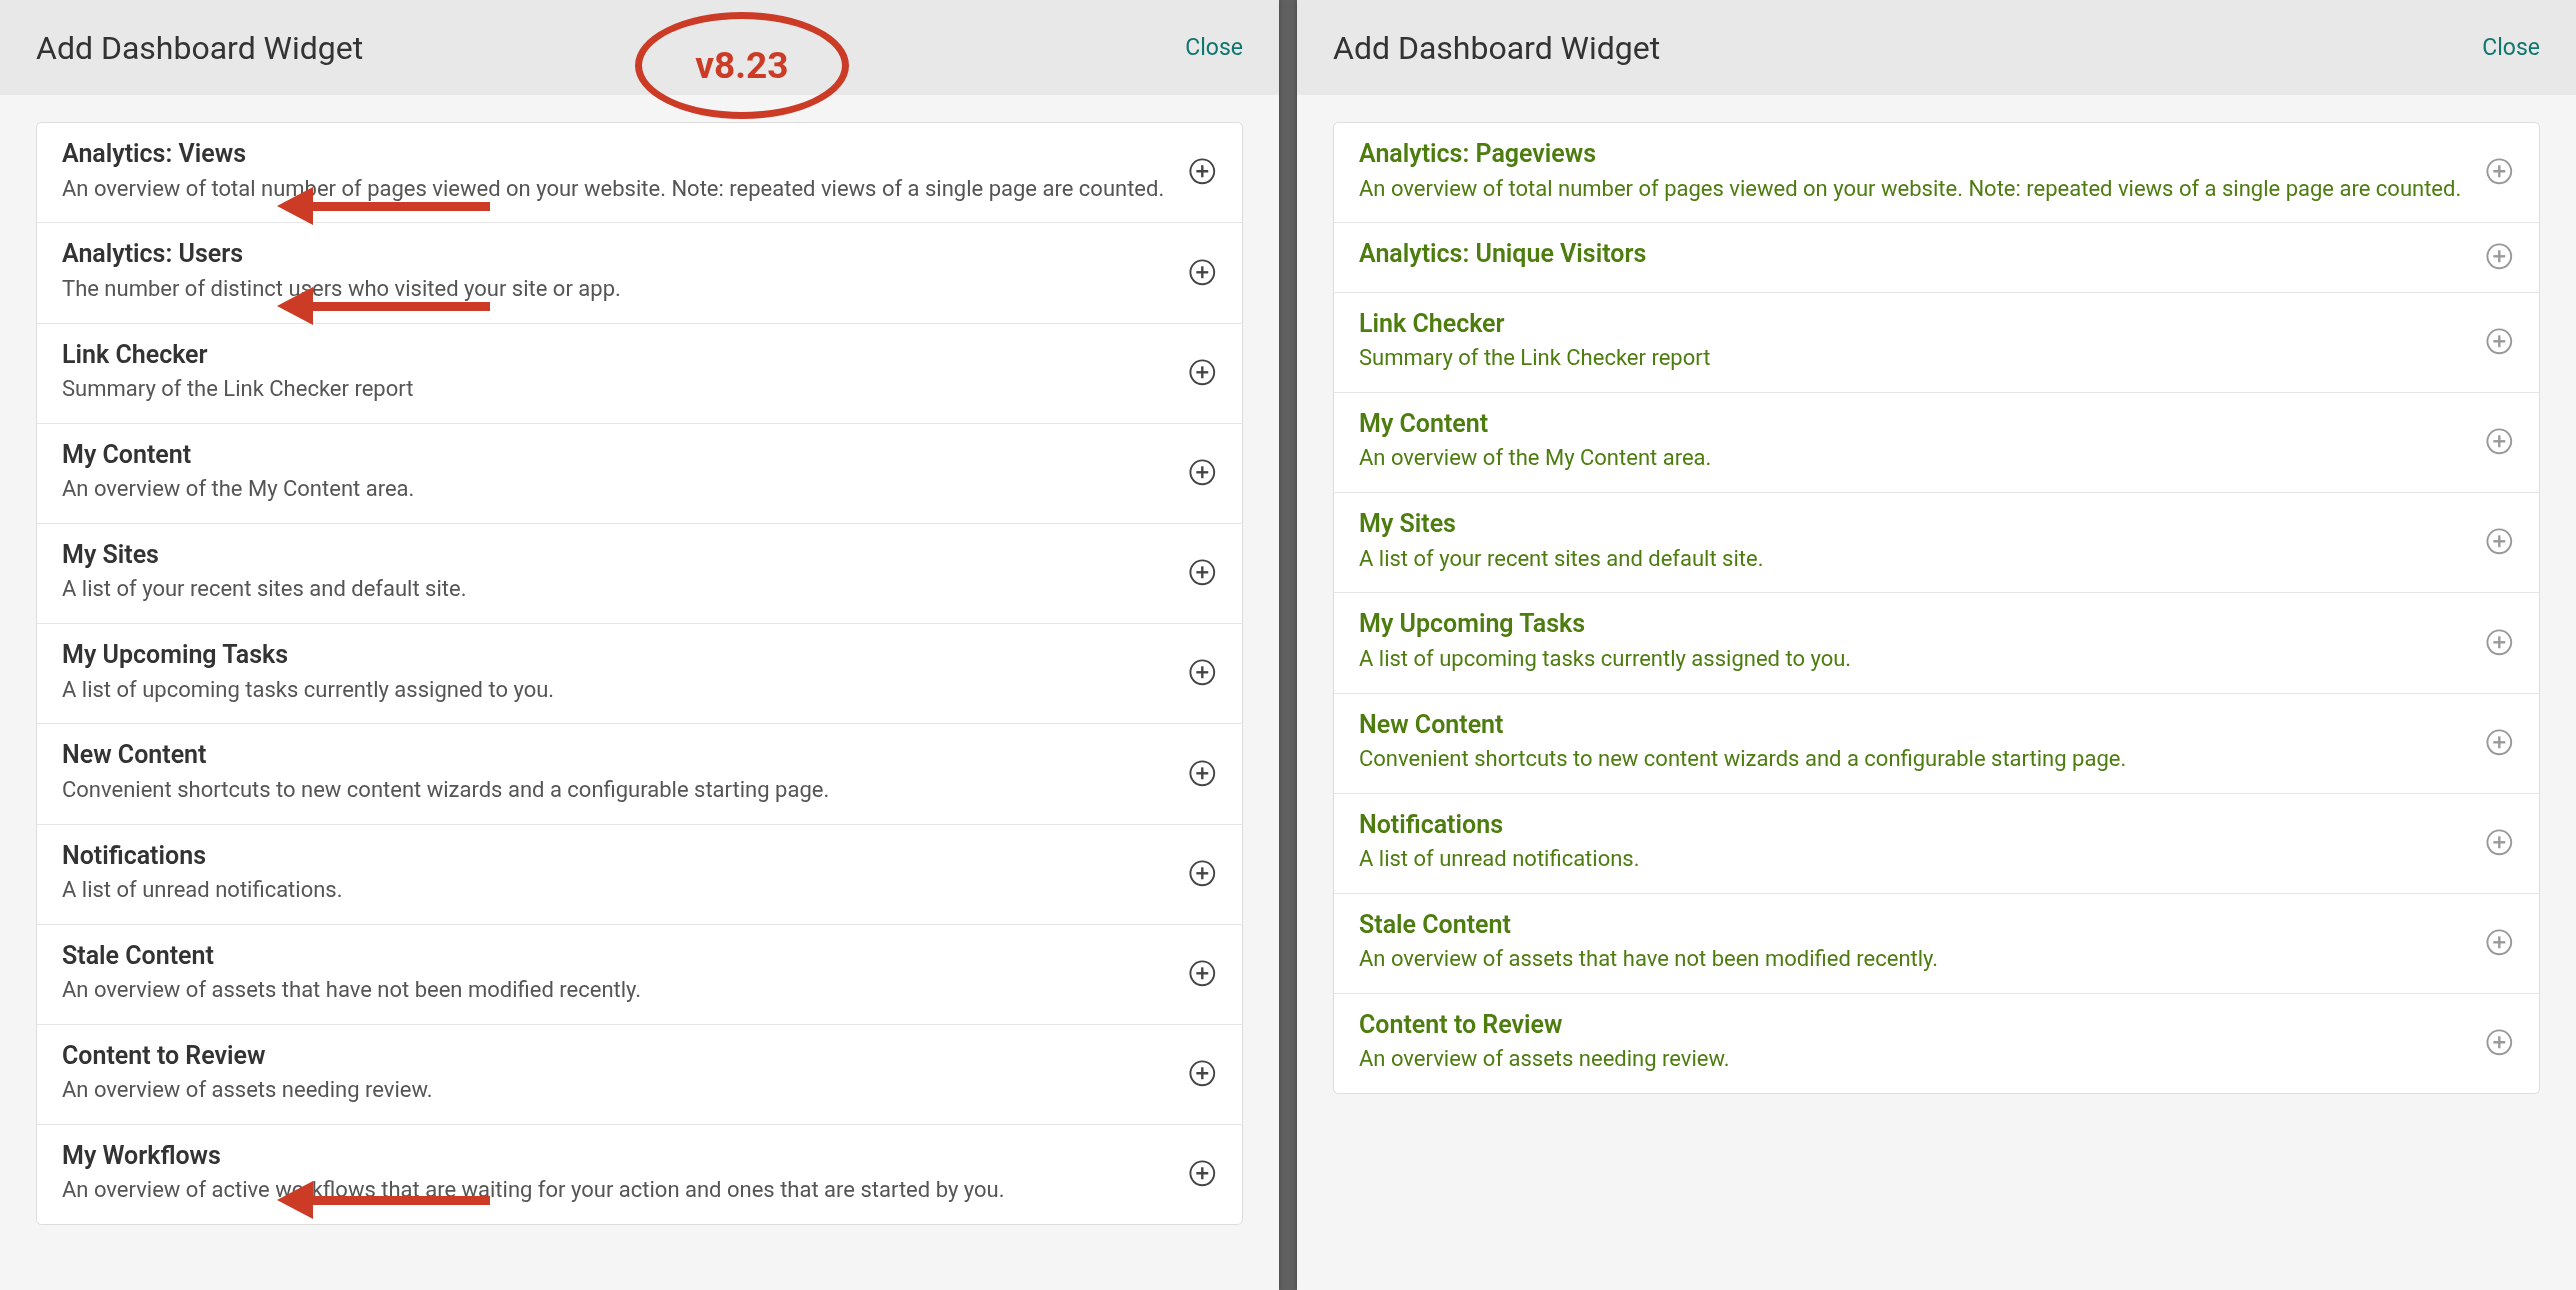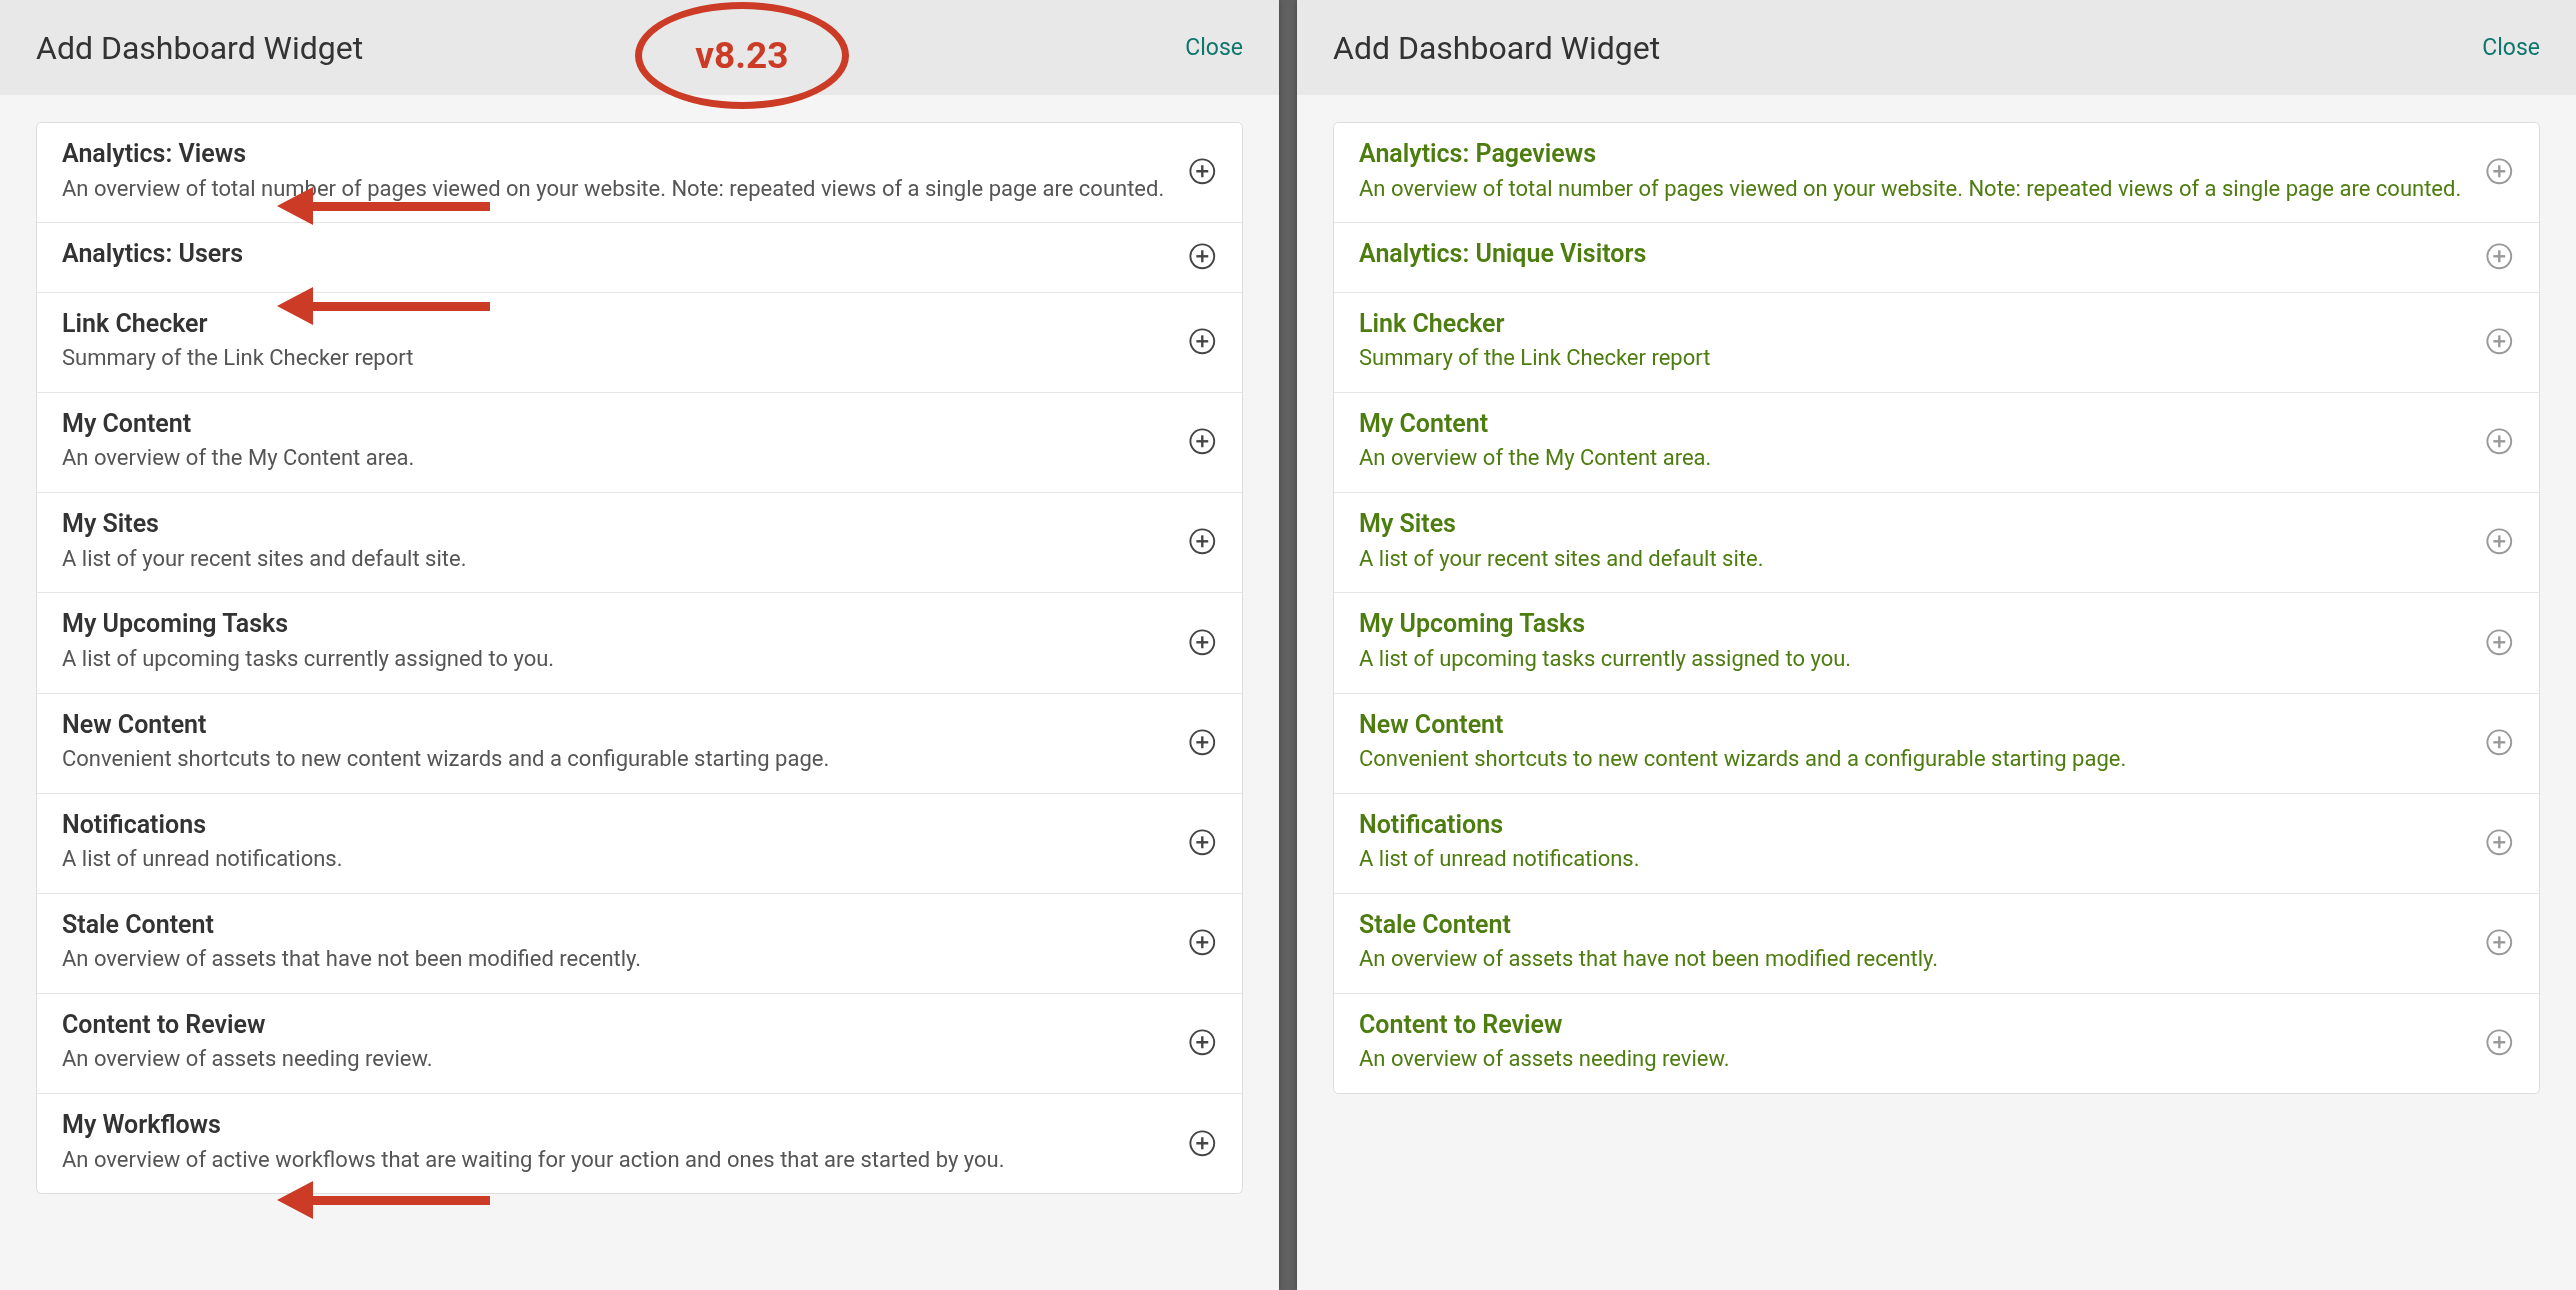--- a/index.html
+++ b/index.html
@@ -78,21 +78,21 @@
     .add-icon {
       width: 28.6px;
       height: 28.6px;
       flex-shrink: 0;
       color: #444;
     }
     .inactive .add-icon { color: #999; }
     .add-icon svg { width: 100%; height: 100%; display: block; }
     .badge {
       position: absolute;
-      top: 2px;
+      top: 12px;
       width: 214px;
       height: 107px;
       border: 7.1px solid #cc3b26;
       border-radius: 50%;
       display: flex;
       align-items: center;
       justify-content: center;
       z-index: 5;
       pointer-events: none;
       left: 50%;
@@ -149,20 +149,21 @@
             <svg viewBox="0 0 24 24" fill="none" stroke="currentColor" stroke-width="1.6">
   <circle cx="12" cy="12" r="10"></circle>
   <line x1="12" y1="7" x2="12" y2="17" stroke-width="2"></line>
   <line x1="7" y1="12" x2="17" y2="12" stroke-width="2"></line>
 </svg>
           </div>
         </div>
         <div class="widget-row">
           <div class="widget-text">
             <div class="widget-title">Analytics: Users</div>
+            <div class="widget-desc">The number of distinct users who visited your site or app.</div>
           </div>
           <div class="add-icon">
             <svg viewBox="0 0 24 24" fill="none" stroke="currentColor" stroke-width="1.6">
   <circle cx="12" cy="12" r="10"></circle>
   <line x1="12" y1="7" x2="12" y2="17" stroke-width="2"></line>
   <line x1="7" y1="12" x2="17" y2="12" stroke-width="2"></line>
 </svg>
           </div>
         </div>
         <div class="widget-row">

